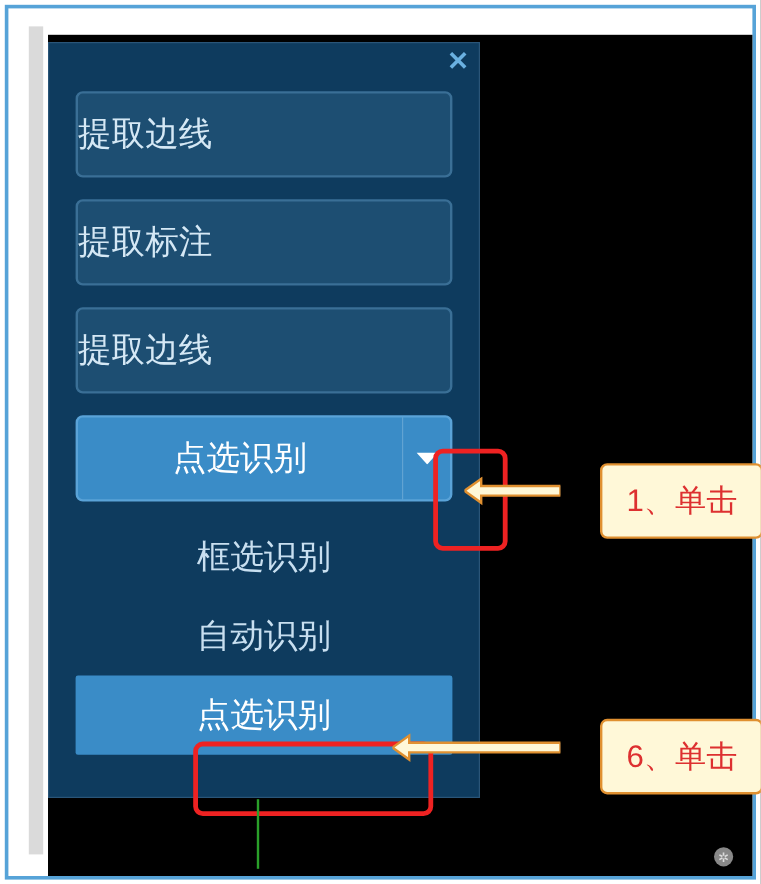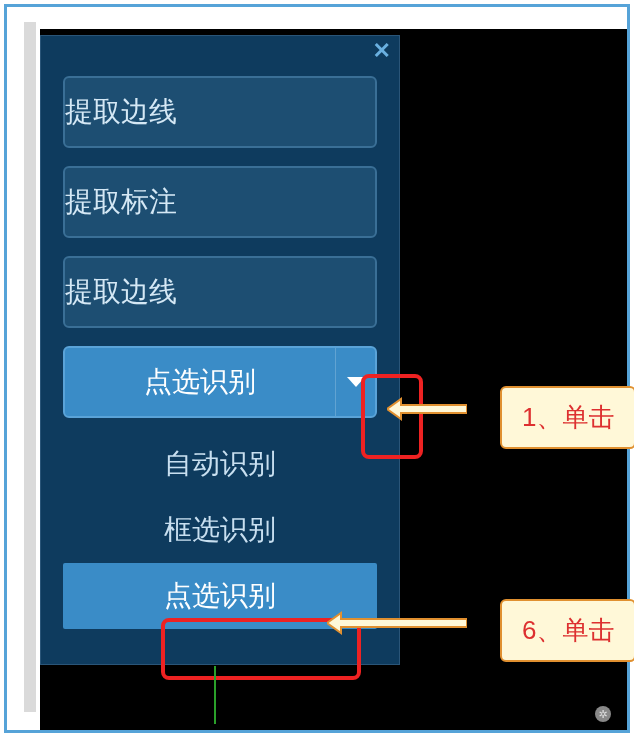--- a/index.html
+++ b/index.html
@@ -196,22 +196,22 @@
         <span class="btn-text">点选识别</span>
         <div class="dropdown-arrow">
           <svg viewBox="0 0 18 10">
             <polygon points="0,0 18,0 9,10" fill="#fff"></polygon>
           </svg>
         </div>
       </div>
     </div>
 
     <div class="dropdown-list">
+      <div class="dd-item">框选识别</div>
       <div class="dd-item">自动识别</div>
-      <div class="dd-item">框选识别</div>
       <div class="dd-item highlight">点选识别</div>
     </div>
 
     <div class="highlight-box hl1"></div>
     <div class="highlight-box hl2"></div>
   </div>
 
   <svg class="arrow-line" style="left:380px; top:390px; width:80px; height:30px;">
     <polygon points="0,12 14,2 14,8 80,8 80,16 14,16 14,22" fill="#fff8d8" stroke="#e09030" stroke-width="2"></polygon>
   </svg>

